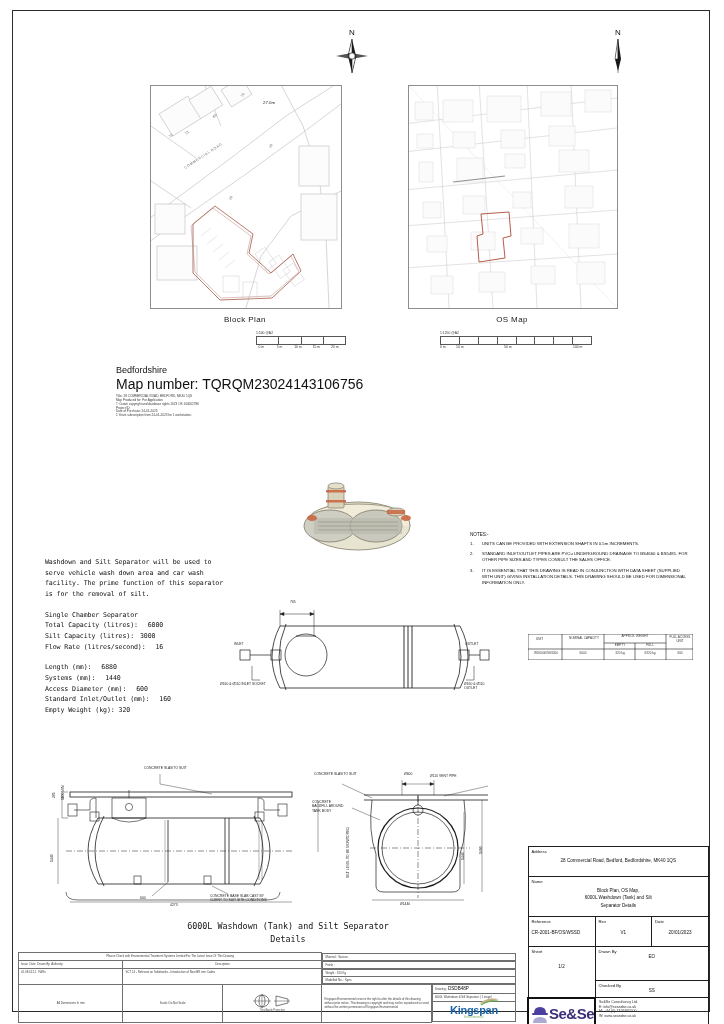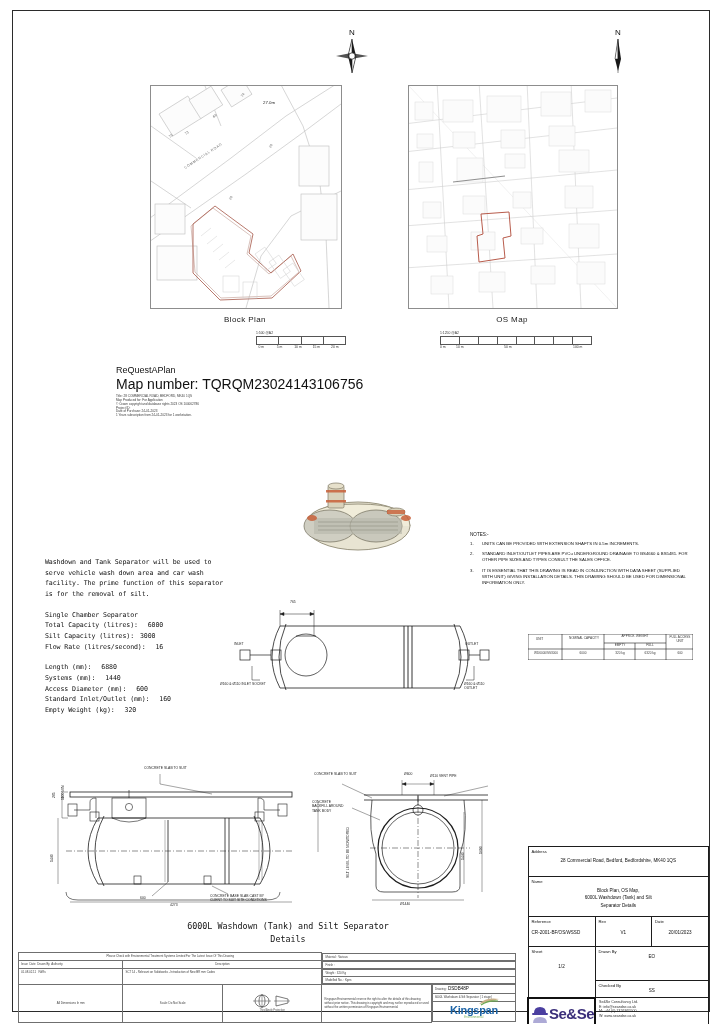--- a/index.html
+++ b/index.html
@@ -197,21 +197,21 @@
     </div>
     <div style="position:relative;width:150px;height:6px;">
       <div class="sclab" style="position:absolute;left:0;">0 m</div>
       <div class="sclab" style="position:absolute;left:16px;">10 m</div>
       <div class="sclab" style="position:absolute;left:64px;">50 m</div>
       <div class="sclab" style="position:absolute;left:133px;">100 m</div>
     </div>
   </div>
 
   <div class="abs" style="left:116px;top:365px;width:300px;">
-    <div style="font-size:9px;color:#111;">ReQuestAPlan</div>
+    <div style="font-size:9px;color:#111;">Bedfordshire</div>
     <div style="font-size:14px;color:#111;margin-top:1px;">
       <span>Map number:</span>
       <span>TQRQM23024143106756</span>
     </div>
     <div style="margin-top:3px;">
       <div class="tiny">Title: 28 COMMERCIAL ROAD, BEDFORD, MK40 1QS</div>
       <div class="tiny">Map Produced for: For Application</div>
       <div class="tiny">© Crown copyright and database rights 2023 OS 100062786</div>
       <div class="tiny">Project ID:</div>
       <div class="tiny">Date of Purchase: 24-01-2023</div>
@@ -237,21 +237,21 @@
       <rect x="28" y="22" width="20" height="2.5" fill="#c8603a" opacity=".85"></rect>
       <ellipse cx="98" cy="34" rx="9" ry="4" fill="#d9d2bb" stroke="#8a8471" stroke-width=".8"></ellipse>
       <rect x="89" y="32" width="18" height="4" fill="#c8603a" opacity=".8"></rect>
       <ellipse cx="14" cy="40" rx="5" ry="3" fill="#c8603a" opacity=".85"></ellipse>
       <ellipse cx="108" cy="40" rx="5" ry="3" fill="#c8603a" opacity=".85"></ellipse>
     </svg>
   </div>
 
   <div class="abs spec" style="left:45px;top:557px;width:250px;">
     <div>
-      <div>Washdown and Tank Separator will be used to</div>
+      <div>Washdown and Silt Separator will be used to</div>
       <div>serve vehicle wash down area and car wash</div>
       <div>facility. The prime function of this separator</div>
       <div>is for the removal of silt.</div>
     </div>
     <div style="height:10px;"></div>
     <div>Single Chamber Separator</div>
     <div>
       <div>
         <span>Total Capacity (litres):</span>
         <span style="margin-left:6px;">6000</span>
@@ -278,21 +278,21 @@
       <div>
         <span>Access Diameter (mm):</span>
         <span style="margin-left:6px;">600</span>
       </div>
       <div>
         <span>Standard Inlet/Outlet (mm):</span>
         <span style="margin-left:6px;">160</span>
       </div>
       <div>
         <span>Empty Weight (kg):</span>
-        <span style="margin-left:6px;">320</span>
+        <span style="margin-left:0;">320</span>
       </div>
     </div>
   </div>
 
   <div class="abs" style="left:470px;top:532px;width:222px;">
     <div class="notes-h">NOTES:-</div>
     <div style="display:flex;margin-top:4px;">
       <div class="nt" style="width:12px;flex:none;">1.</div>
       <div class="nt" style="flex:1;">UNITS CAN BE PROVIDED WITH EXTENSION SHAFTS IN 0.5m INCREMENTS.</div>
     </div>

